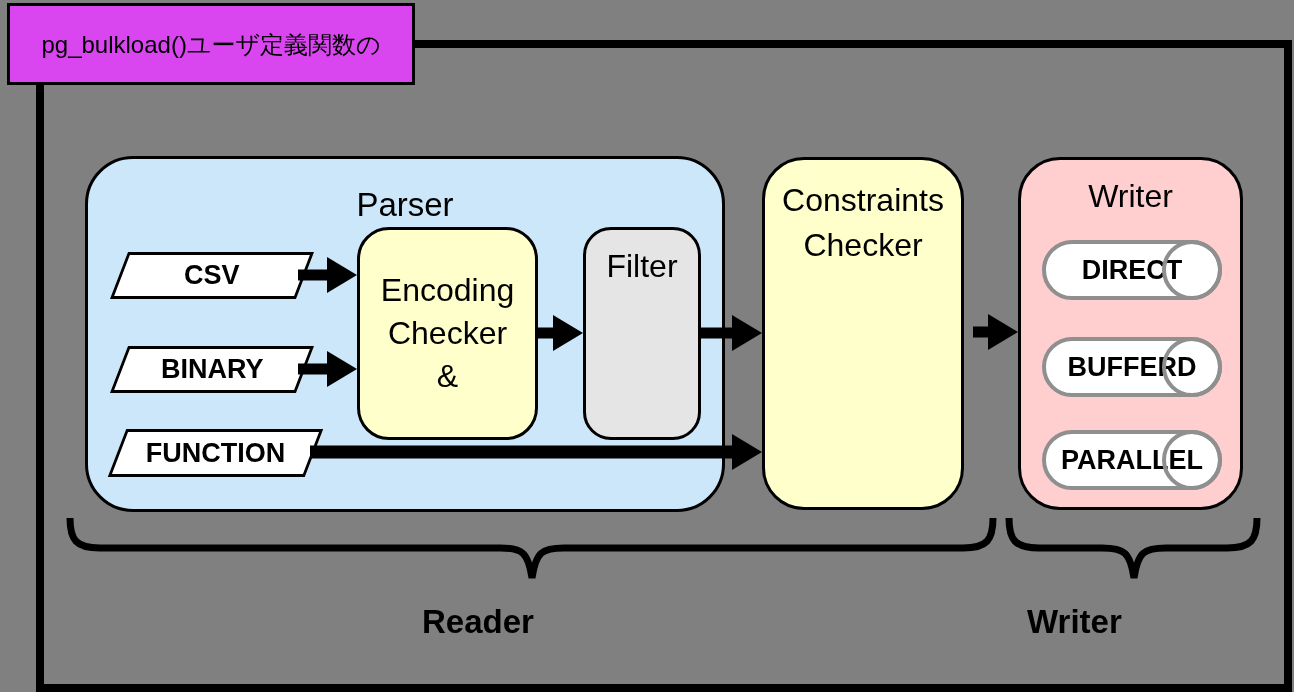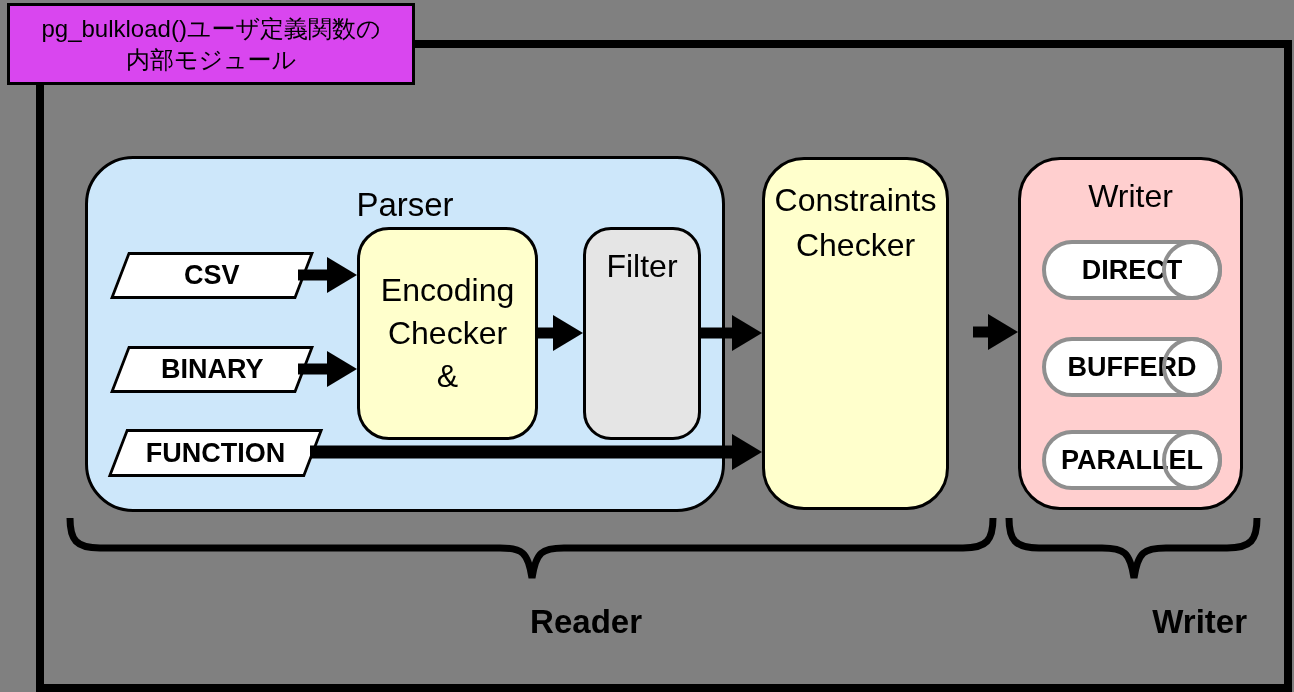--- a/index.html
+++ b/index.html
@@ -35,21 +35,21 @@
     background:#FFFFCC;border:3px solid #000;border-radius:32px;box-sizing:border-box;
     display:flex;flex-direction:column;justify-content:center;align-items:center;
     font-size:32px;line-height:43px;text-align:center;
   }
   .filter-box{
     position:absolute;left:583px;top:227px;width:118px;height:213px;
     background:#e5e5e5;border:3px solid #000;border-radius:28px;box-sizing:border-box;
     text-align:center;font-size:32px;padding-top:18px;
   }
   .constraints-box{
-    position:absolute;left:762px;top:157px;width:187px;height:353px;
+    position:absolute;left:762px;top:157px;width:202px;height:353px;
     background:#FFFFCC;border:3px solid #000;border-radius:42px;box-sizing:border-box;
     text-align:center;font-size:32px;line-height:45px;padding-top:18px;
   }
   .writer-box{
     position:absolute;left:1018px;top:157px;width:225px;height:353px;
     background:#FFCFCF;border:3px solid #000;border-radius:42px;box-sizing:border-box;
     text-align:center;font-size:32px;padding-top:18px;
   }
   
   .pgram{
@@ -87,36 +87,35 @@
   }
   .arrow.a-csv{left:298px;top:257px;width:59px;}
   .arrow.a-binary{left:298px;top:351px;width:59px;}
   .arrow.a-enc-filter{left:537px;top:315px;width:46px;}
   .arrow.a-filter-cc{left:700px;top:315px;width:62px;}
   .arrow.a-function-cc{left:310px;top:434px;width:452px;}
   .arrow.a-cc-writer{left:973px;top:314px;width:45px;}
   
   .braces-svg{position:absolute;left:0;top:0;width:1294px;height:692px;pointer-events:none;}
   .group-label{
-    position:absolute;top:603px;width:220px;text-align:right;
+    position:absolute;top:603px;width:220px;text-align:left;
     font-size:33px;font-weight:bold;
   }
   .group-label.reader{left:422px;}
   .group-label.writer{left:1027px;}
 </style>
 </head>
 <body>
 
 <div class="stage">
 
   <div class="outer-rect"></div>
 
   <div class="title-box">
     <span>pg_bulkload()ユーザ定義関数の</span>
-    <span>内部モジュール</span>
   </div>
 
   <div class="parser-box"></div>
   <div class="parser-label">Parser</div>
 
   <div class="pgram csv">
     <span>CSV</span>
   </div>
   <div class="pgram binary">
     <span>BINARY</span>

